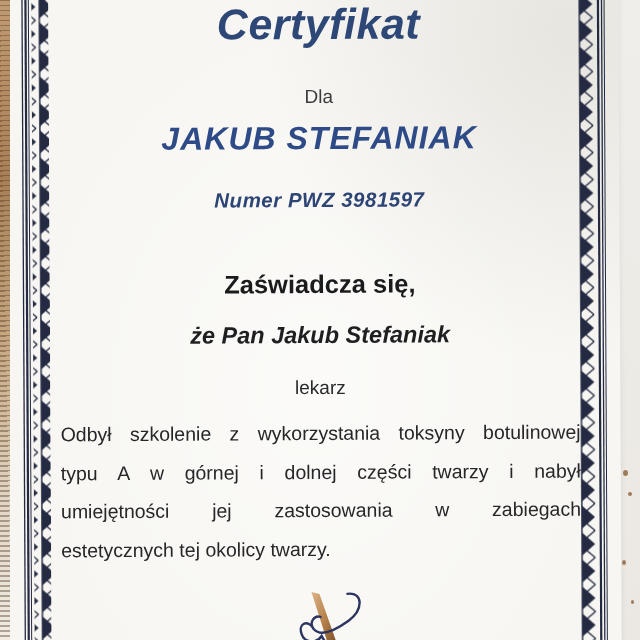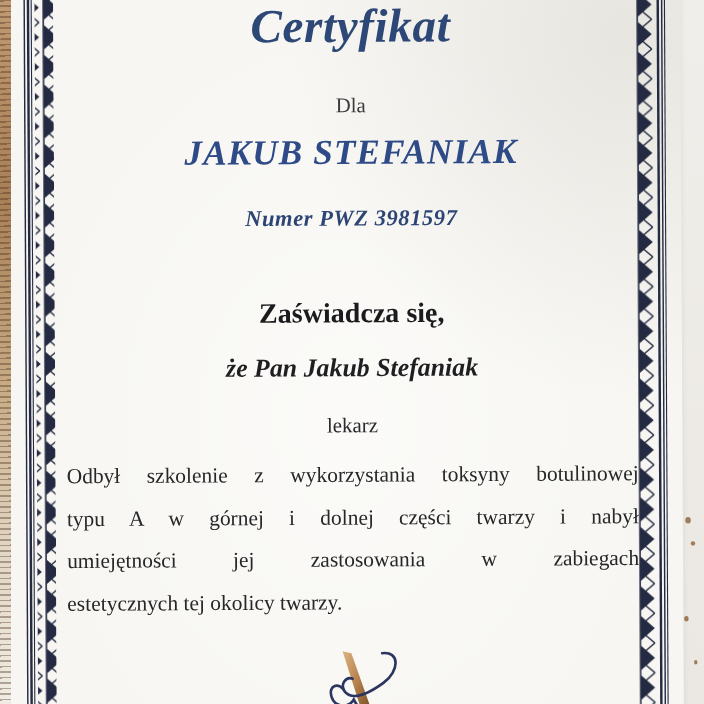--- a/index.html
+++ b/index.html
@@ -1,19 +1,19 @@
 <!DOCTYPE html>
 <html><head>
 <meta charset="utf-8">
 <style>
   html,body{margin:0;padding:0;}
   .photo{
     position:relative;width:640px;height:640px;overflow:hidden;
     background:#ecebe7;
-    font-family:Liberation Serif, serif;
+    font-family:Liberation Sans, sans-serif;
   }
   
   .edge-strip{
     position:absolute;left:0;top:0;width:10px;height:640px;z-index:3;
     background:
       repeating-linear-gradient(178deg, rgba(71,45,24,.38) 0 1.5px, rgba(0,0,0,0) 1.5px 5px),
       linear-gradient(180deg,#c09a72 0%,#a88057 28%,#c8ab85 55%,#e2d6c4 78%,#f0ece4 100%);
   }
   
   .bg-right{

